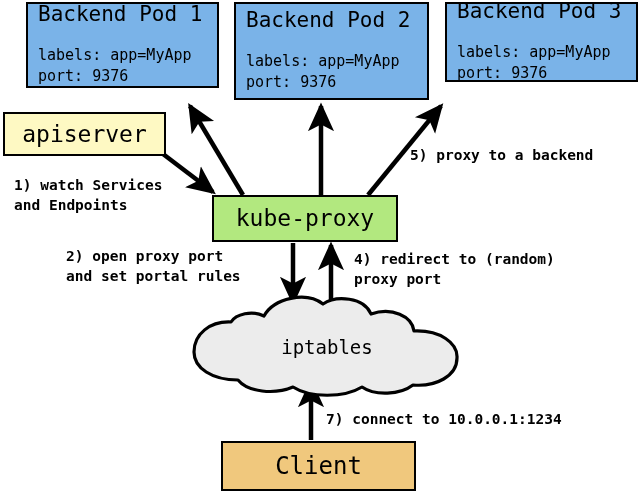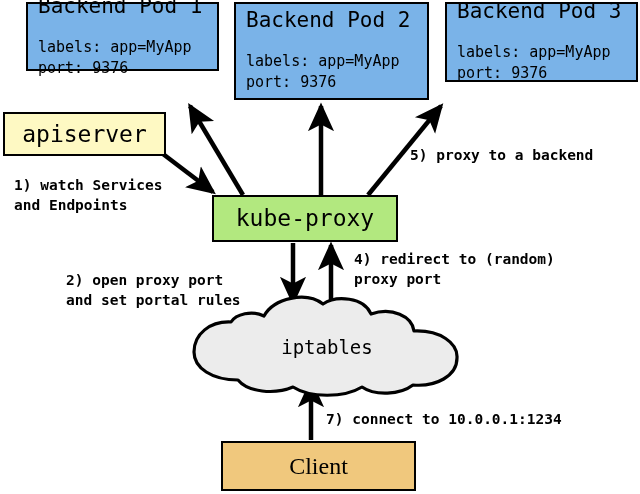--- a/index.html
+++ b/index.html
@@ -46,21 +46,21 @@
   }
   .pod-line {
     font-size: 15px;
     line-height: 21px;
     color: #000000;
     white-space: nowrap;
   }
   .pod-lines {
     margin-top: 18px;
   }
-  #pod1 { left: 26px;  top: 2px; width: 193px; height: 69px; }
+  #pod1 { left: 26px;  top: 2px; width: 193px; height: 86px; }
   #pod2 { left: 234px; top: 2px; width: 195px; height: 98px; }
   #pod3 { left: 445px; top: 2px; width: 193px; height: 80px; }
 
   #apiserver {
     left: 3px;
     top: 112px;
     width: 163px;
     height: 44px;
     background: #fef9c3;
     align-items: center;
@@ -88,21 +88,20 @@
   }
 
   #client {
     left: 221px;
     top: 441px;
     width: 195px;
     height: 50px;
     background: #f0c87d;
     align-items: center;
     justify-content: center;
-    font-family: Liberation Serif, serif;
   }
   #client .label {
     font-size: 24px;
     line-height: 28px;
     color: #000000;
   }
 
   .cloud-wrap {
     position: absolute;
     left: 186px;
@@ -127,21 +126,21 @@
     position: absolute;
     font-size: 14.5px;
     line-height: 20px;
     font-weight: bold;
     color: #000000;
     white-space: pre;
     z-index: 4;
     letter-spacing: 0px;
   }
   #step1 { left: 14px;  top: 175px; }
-  #step2 { left: 66px;  top: 246px; margin-top: 24px; }
+  #step2 { left: 66px;  top: 246px; }
   #step3 { left: 326px; top: 409px; }
   #step4 { left: 354px; top: 249px; }
   #step5 { left: 410px; top: 145px; }
 </style>
 </head>
 <body>
 
 <div id="stage">
 
   <svg id="edges" viewBox="0 0 640 494" xmlns="http://www.w3.org/2000/svg">

